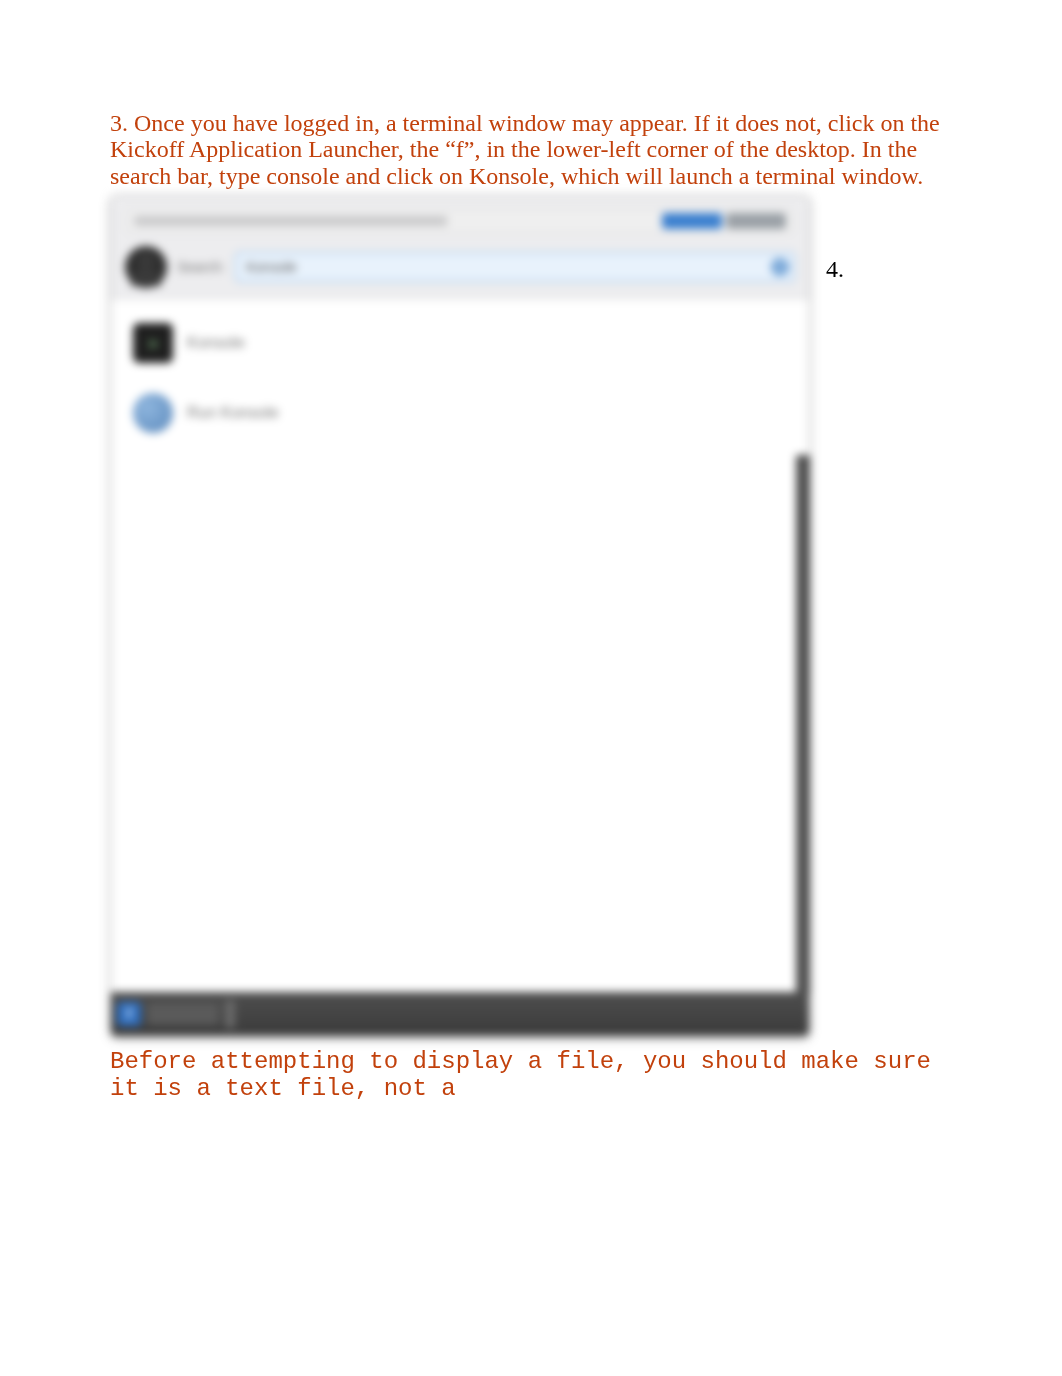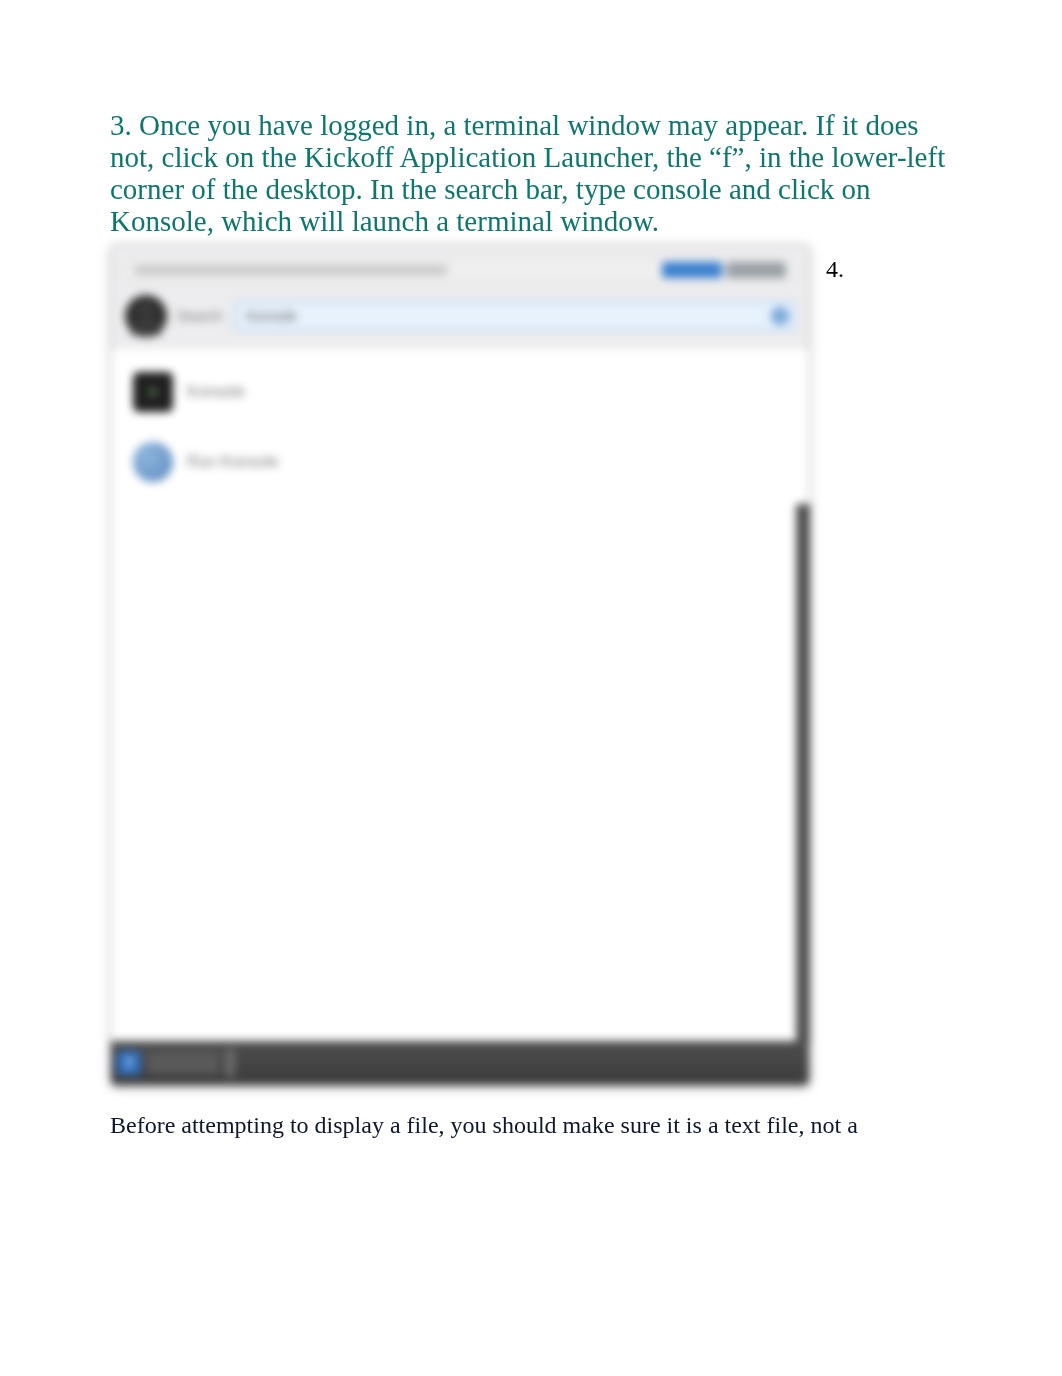--- a/index.html
+++ b/index.html
@@ -10,23 +10,23 @@
     font-family: Georgia, 'Times New Roman', serif;
     color: #000000;
   }
   .page {
     width: 1062px;
     height: 1376px;
     position: relative;
     padding: 110px 110px 0 110px;
   }
   .step-text {
-    font-size: 29px;
+    font-size: 24px;
     line-height: 1.1;
-    color: #0f766e;
+    color: #c2410c;
     margin-bottom: 6px;
   }
   .screenshot-wrap {
     position: relative;
     width: 700px;
     height: 842px;
     margin-top: 4px;
     filter: blur(4px);
   }
   .float-num {
@@ -229,22 +229,23 @@
   }
   .taskbar .task-divider {
     width: 10px;
     height: 28px;
     background: #6a6a6a;
     border-radius: 2px;
   }
   .after-text {
     font-size: 24px;
     line-height: 1.1;
-    color: #0f172a;
-    margin-top: 26px;
+    color: #c2410c;
+    margin-top: 12px;
+    font-family: Liberation Mono, monospace;
   }
 </style>
 </head>
 <body>
 
 <div class="page">
 
   <p class="step-text">3. Once you have logged in, a terminal window may appear. If it does not, click on the Kickoff Application Launcher, the “f”, in the lower-left corner of the desktop. In the search bar, type console and click on Konsole, which will launch a terminal window.</p>
 
   <div class="float-num">4.</div>

